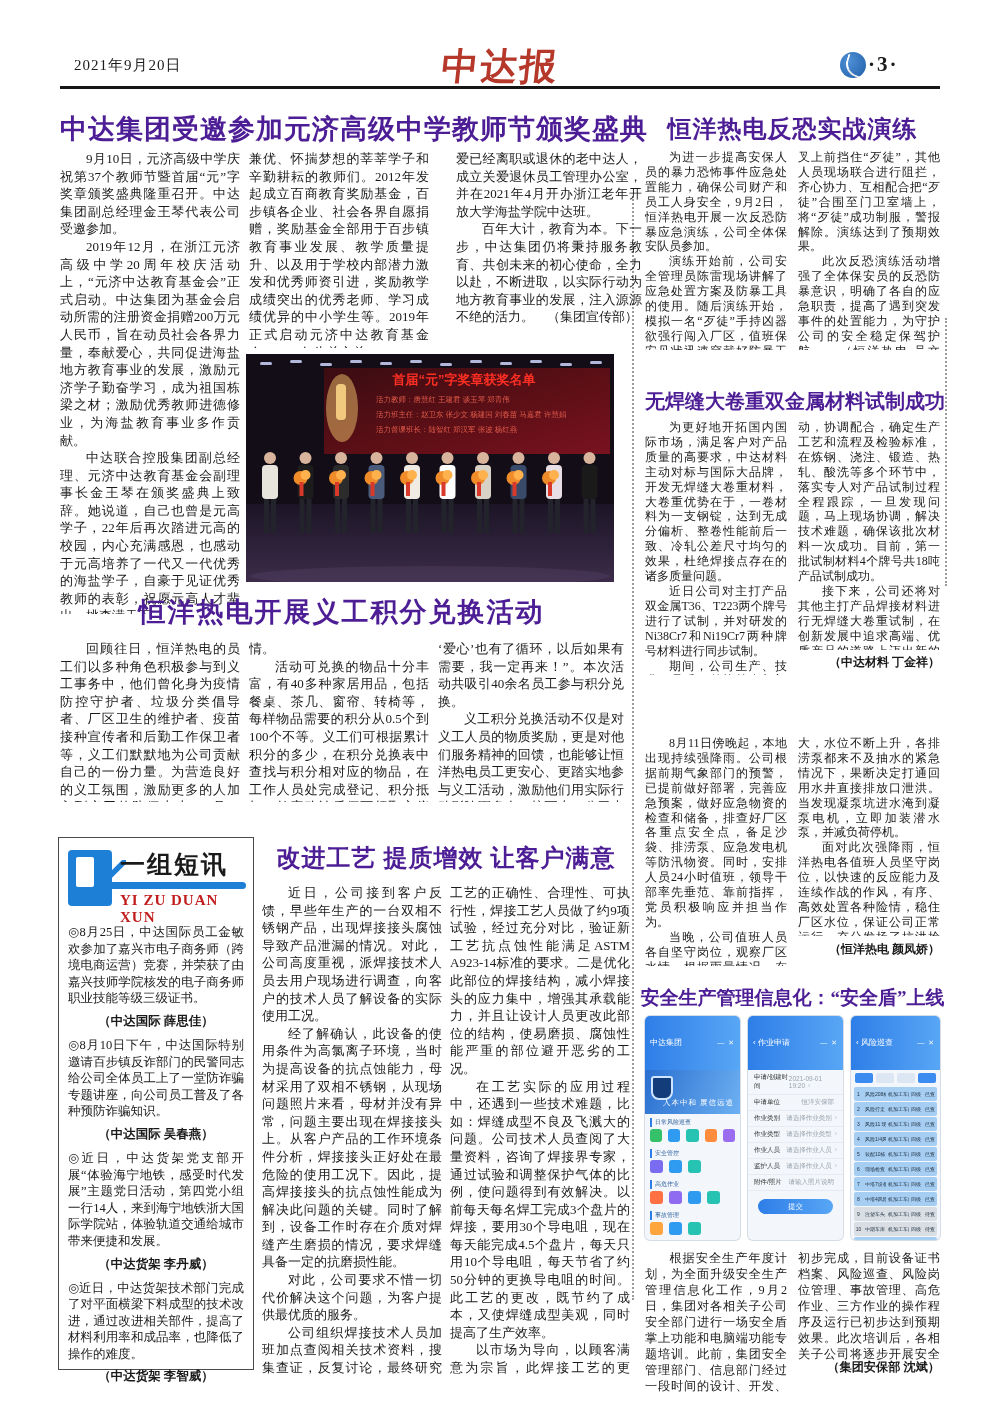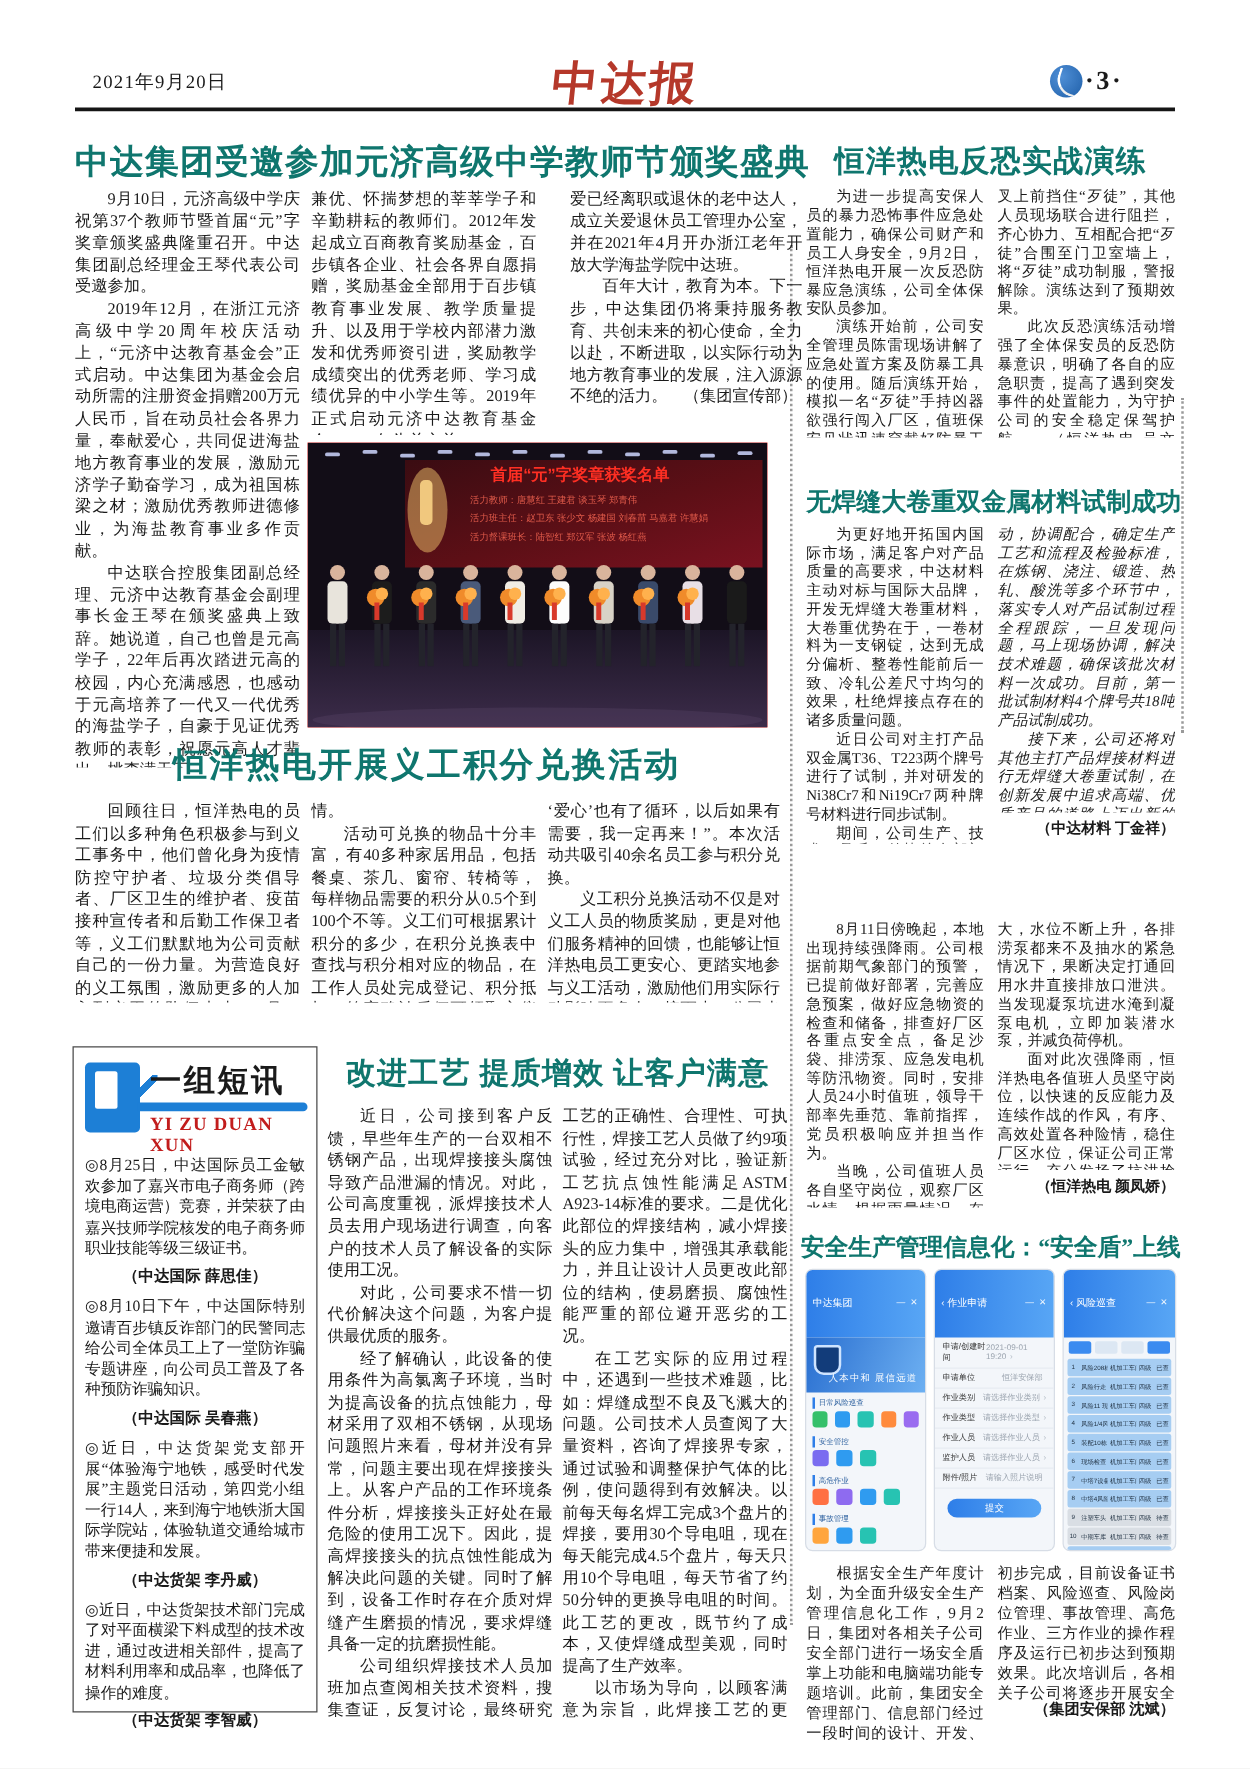--- a/index.html
+++ b/index.html
@@ -10,32 +10,32 @@
   #hdr-date{left:74px;top:56px;font-size:15px;letter-spacing:1px;}
   #masthead{left:430px;top:42px;width:140px;text-align:center;font-size:37px;font-weight:bold;
             color:#b5382a;transform:skewX(-6deg);letter-spacing:2px;}
   #page-no{left:868px;top:52px;font-size:21px;font-weight:bold;letter-spacing:2px;}
   #hdr-logo{left:840px;top:52px;width:26px;height:26px;border-radius:50%;
             background:radial-gradient(circle at 35% 35%,#4f8fd6,#1f5fa8);overflow:hidden;}
   #hdr-logo span{position:absolute;left:5px;top:4px;width:16px;height:18px;border-left:2px solid #fff;
             border-bottom:2px solid #eee;border-radius:0 0 0 14px;transform:rotate(18deg);}
   #hdr-rule{left:60px;top:86px;width:880px;height:3px;background:#151515;}
   
-  .headline{font-weight:bold;text-align:center;white-space:nowrap;color:#0f766e;}
+  .headline{font-weight:bold;text-align:center;white-space:nowrap;color:#4c1d95;}
   
   .col{font-size:13px;line-height:17.6px;text-align:justify;}
   .col p{margin:0;text-indent:2em;}
   .col.cont p:first-child{text-indent:0;}
   .rcol{font-size:12px;line-height:14.9px;text-align:justify;}
   .rcol p{margin:0;text-indent:2em;}
   .rcol.cont p:first-child{text-indent:0;}
   .byline{text-align:right;font-weight:bold;}
   .vdot{border-left:2px dotted #9a9a9a;width:0;}
   
-  #photo{left:246px;top:354px;width:368px;height:228px;background:#ef4444;overflow:hidden;}
+  #photo{left:246px;top:354px;width:368px;height:228px;background:#3b82f6;overflow:hidden;}
   
   #snbox{left:58px;top:837px;width:196px;height:533px;border:1.5px solid #4a4a4a;box-sizing:border-box;
          padding:8px 9px 0 9px;}
   #sn-logo{position:relative;height:78px;}
   #sn-glyph{position:absolute;left:0;top:4px;width:44px;height:56px;background:#1d7fd6;border-radius:4px;}
   #sn-glyph i{position:absolute;left:8px;top:7px;width:18px;height:30px;background:#fff;border-radius:2px;}
   #sn-glyph b{position:absolute;right:-14px;top:10px;width:30px;height:26px;
       background:linear-gradient(135deg,transparent 46%,#1d7fd6 47%,#1d7fd6 60%,transparent 61%);}
   #sn-cn{position:absolute;left:52px;top:2px;font-size:25px;font-weight:bold;letter-spacing:2px;}
   #sn-swoosh{position:absolute;left:42px;top:36px;width:136px;height:7px;background:#1d7fd6;border-radius:0 6px 6px 0;}
@@ -240,22 +240,22 @@
         <div class="sn-item">◎近日，中达货架党支部开展“体验海宁地铁，感受时代发展”主题党日活动，第四党小组一行14人，来到海宁地铁浙大国际学院站，体验轨道交通给城市带来便捷和发展。</div>
         <div class="sn-attr">（中达货架 李丹威）</div>
         <div class="sn-item">◎近日，中达货架技术部门完成了对平面横梁下料成型的技术改进，通过改进相关部件，提高了材料利用率和成品率，也降低了操作的难度。</div>
         <div class="sn-attr">（中达货架 李智威）</div>
       </div>
   </div>
 
   <div class="abs headline" style="left:262px;top:842px;width:368px;font-size:24px;letter-spacing:1px;">改进工艺 提质增效 让客户满意</div>
   <div class="abs col" style="left:262px;top:884px;width:180px;height:494px;overflow:hidden;">
       <p>近日，公司接到客户反馈，早些年生产的一台双相不锈钢产品，出现焊接接头腐蚀导致产品泄漏的情况。对此，公司高度重视，派焊接技术人员去用户现场进行调查，向客户的技术人员了解设备的实际使用工况。</p>
+      <p>经了解确认，此设备的使用条件为高氯离子环境，当时为提高设备的抗点蚀能力，母材采用了双相不锈钢，从现场问题照片来看，母材并没有异常，问题主要出现在焊接接头上。从客户产品的工作环境条件分析，焊接接头正好处在最危险的使用工况下。因此，提高焊接接头的抗点蚀性能成为解决此问题的关键。同时了解到，设备工作时存在介质对焊缝产生磨损的情况，要求焊缝具备一定的抗磨损性能。</p>
       <p>对此，公司要求不惜一切代价解决这个问题，为客户提供最优质的服务。</p>
-      <p>经了解确认，此设备的使用条件为高氯离子环境，当时为提高设备的抗点蚀能力，母材采用了双相不锈钢，从现场问题照片来看，母材并没有异常，问题主要出现在焊接接头上。从客户产品的工作环境条件分析，焊接接头正好处在最危险的使用工况下。因此，提高焊接接头的抗点蚀性能成为解决此问题的关键。同时了解到，设备工作时存在介质对焊缝产生磨损的情况，要求焊缝具备一定的抗磨损性能。</p>
       <p>公司组织焊接技术人员加班加点查阅相关技术资料，搜集查证，反复讨论，最终研究出一种高耐腐蚀性能的焊接工艺。一是通过更改此部位的焊接材料，焊缝的强度及抗点蚀性能都得到有效提高，同时合金元素Cr含量提高到24-27%，焊缝的耐磨性能也能得到充分改善。为了验证此</p>
     </div>
   <div class="abs col cont" style="left:450px;top:884px;width:180px;height:494px;overflow:hidden;">
       <p>工艺的正确性、合理性、可执行性，焊接工艺人员做了约9项试验，经过充分对比，验证新工艺抗点蚀性能满足ASTM A923-14标准的要求。二是优化此部位的焊接结构，减小焊接头的应力集中，增强其承载能力，并且让设计人员更改此部位的结构，使易磨损、腐蚀性能严重的部位避开恶劣的工况。</p>
       <p>在工艺实际的应用过程中，还遇到一些技术难题，比如：焊缝成型不良及飞溅大的问题。公司技术人员查阅了大量资料，咨询了焊接界专家，通过试验和调整保护气体的比例，使问题得到有效解决。以前每天每名焊工完成3个盘片的焊接，要用30个导电咀，现在每天能完成4.5个盘片，每天只用10个导电咀，每天节省了约50分钟的更换导电咀的时间。此工艺的更改，既节约了成本，又使焊缝成型美观，同时提高了生产效率。</p>
       <p>以市场为导向，以顾客满意为宗旨，此焊接工艺的更改，不仅及时帮助客户解决了问题，得到用户的高度认可；也使我公司后续生产此类产品时提质增效，赢得市场，促进企业持续向前发展。　（美克斯机械 杨晓敏等）</p>
     </div>
 
   <div class="abs headline" style="left:645px;top:113px;width:295px;font-size:24px;letter-spacing:1px;">恒洋热电反恐实战演练</div>
   <div class="abs rcol" style="left:645px;top:150px;width:142px;height:200px;overflow:hidden;">
@@ -266,21 +266,21 @@
       <p>叉上前挡住“歹徒”，其他人员现场联合进行阻拦，齐心协力、互相配合把“歹徒”合围至门卫室墙上，将“歹徒”成功制服，警报解除。演练达到了预期效果。</p>
       <p>此次反恐演练活动增强了全体保安员的反恐防暴意识，明确了各自的应急职责，提高了遇到突发事件的处置能力，为守护公司的安全稳定保驾护航。　（恒洋热电 吴文涛）</p>
     </div>
 
   <div class="abs headline" style="left:645px;top:388px;width:295px;font-size:20px;">无焊缝大卷重双金属材料试制成功</div>
   <div class="abs rcol" style="left:645px;top:420px;width:142px;height:255px;overflow:hidden;">
       <p>为更好地开拓国内国际市场，满足客户对产品质量的高要求，中达材料主动对标与国际大品牌，开发无焊缝大卷重材料，大卷重优势在于，一卷材料为一支钢锭，达到无成分偏析、整卷性能前后一致、冷轧公差尺寸均匀的效果，杜绝焊接点存在的诸多质量问题。</p>
       <p>近日公司对主打产品双金属T36、T223两个牌号进行了试制，并对研发的Ni38Cr7和Ni19Cr7两种牌号材料进行同步试制。</p>
       <p>期间，公司生产、技术、品质、外协等多部门联合行</p>
     </div>
-  <div class="abs rcol cont" style="left:798px;top:420px;width:142px;height:230px;overflow:hidden;font-style:italic;">
+  <div class="abs rcol cont" style="left:798px;top:420px;width:142px;height:230px;overflow:hidden;">
       <p>动，协调配合，确定生产工艺和流程及检验标准，在炼钢、浇注、锻造、热轧、酸洗等多个环节中，落实专人对产品试制过程全程跟踪，一旦发现问题，马上现场协调，解决技术难题，确保该批次材料一次成功。目前，第一批试制材料4个牌号共18吨产品试制成功。</p>
       <p>接下来，公司还将对其他主打产品焊接材料进行无焊缝大卷重试制，在创新发展中追求高端、优质产品的道路上迈出新的步伐。</p>
     </div>
   <div class="abs rcol byline" style="left:798px;top:655px;width:142px;text-align:right;">（中达材料 丁金祥）</div>
 
   <div class="abs rcol" style="left:645px;top:736px;width:142px;height:230px;overflow:hidden;">
       <p>8月11日傍晚起，本地出现持续强降雨。公司根据前期气象部门的预警，已提前做好部署，完善应急预案，做好应急物资的检查和储备，排查好厂区各重点安全点，备足沙袋、排涝泵、应急发电机等防汛物资。同时，安排人员24小时值班，领导干部率先垂范、靠前指挥，党员积极响应并担当作为。</p>
       <p>当晚，公司值班人员各自坚守岗位，观察厂区水情，根据雨量情况，在各个关键位置加装排涝泵。当雨量持续增</p>
     </div>
   <div class="abs rcol cont" style="left:798px;top:736px;width:142px;height:200px;overflow:hidden;">

